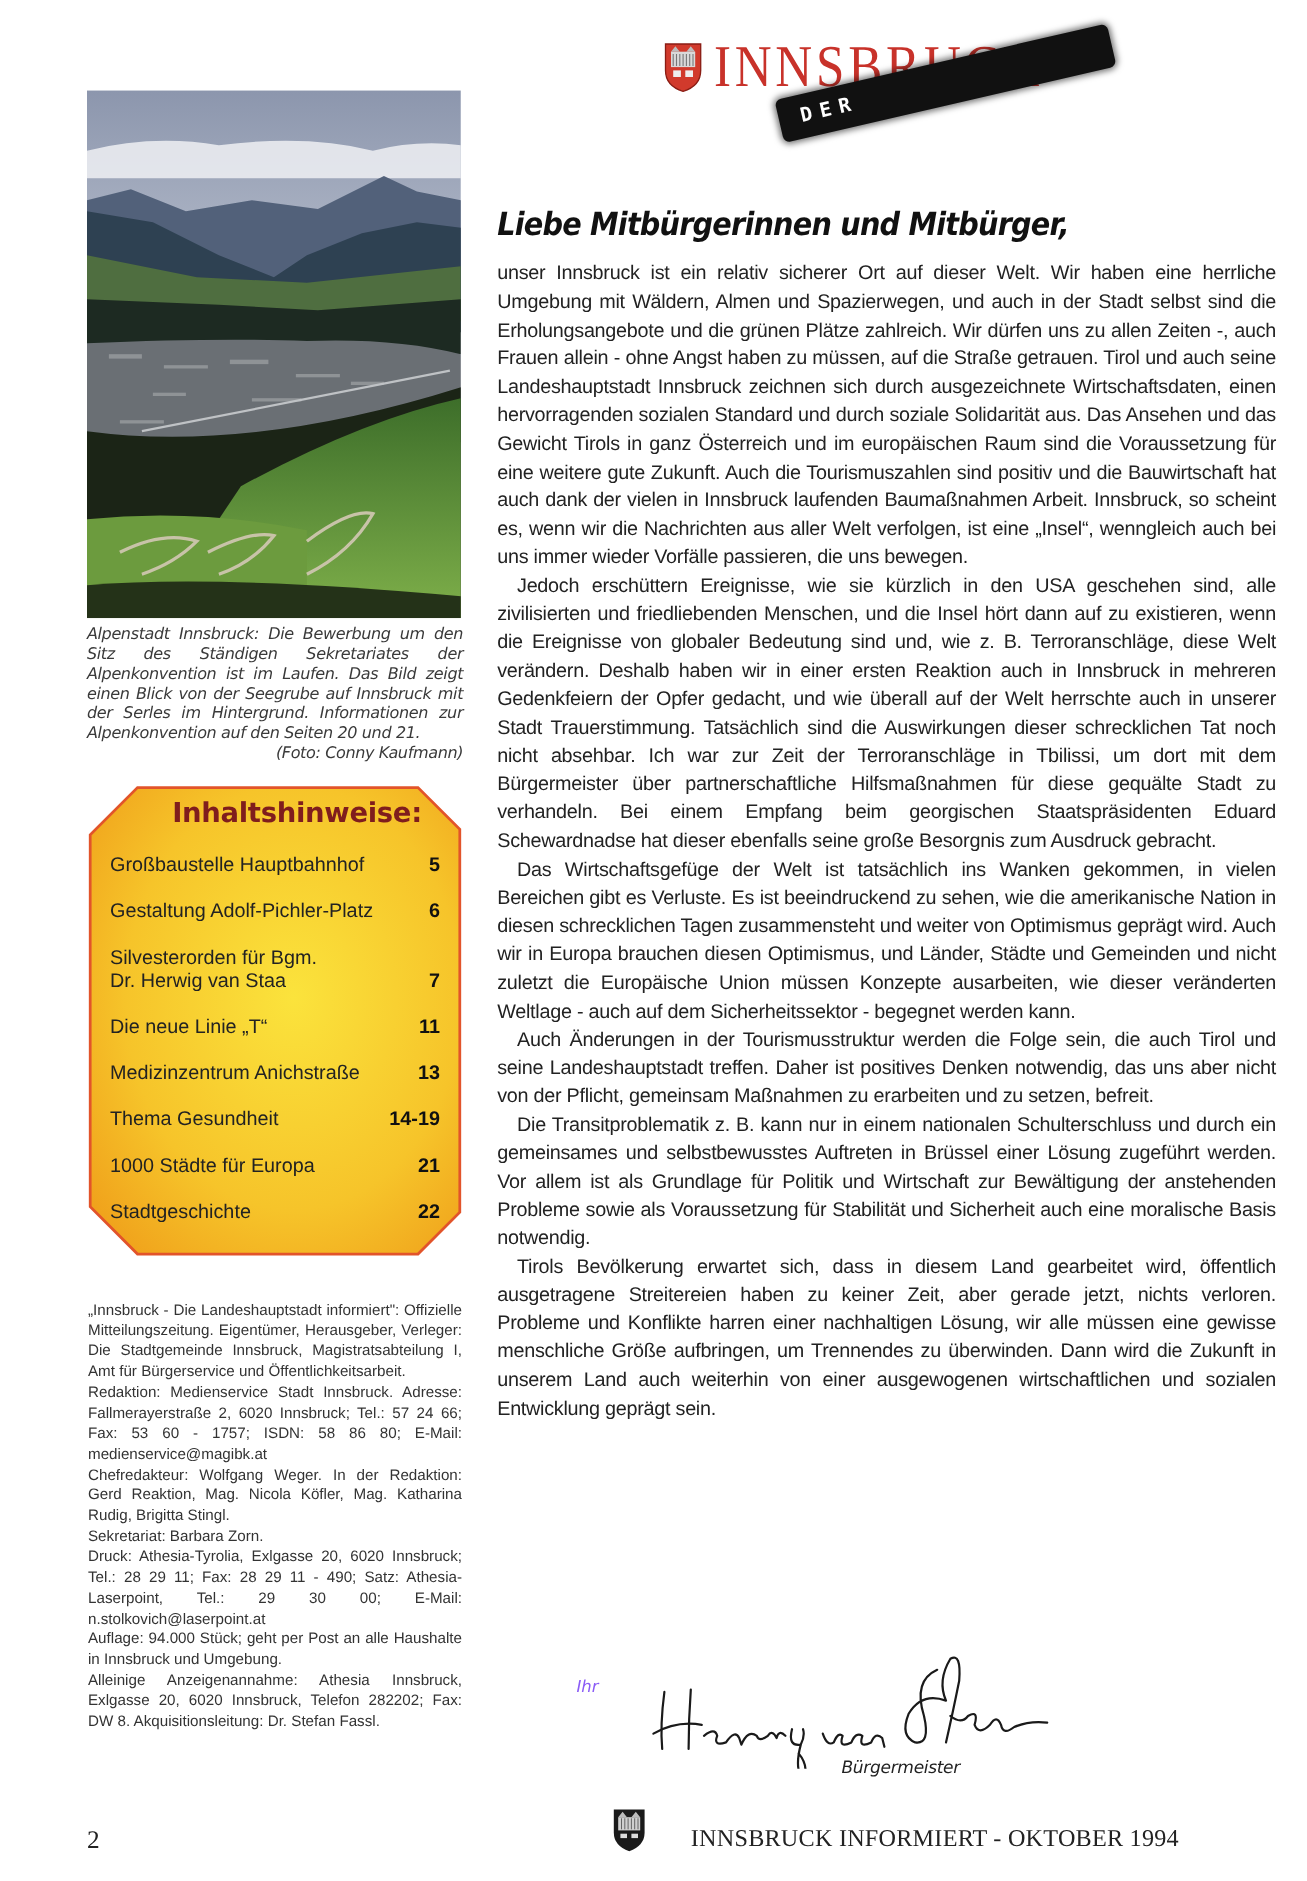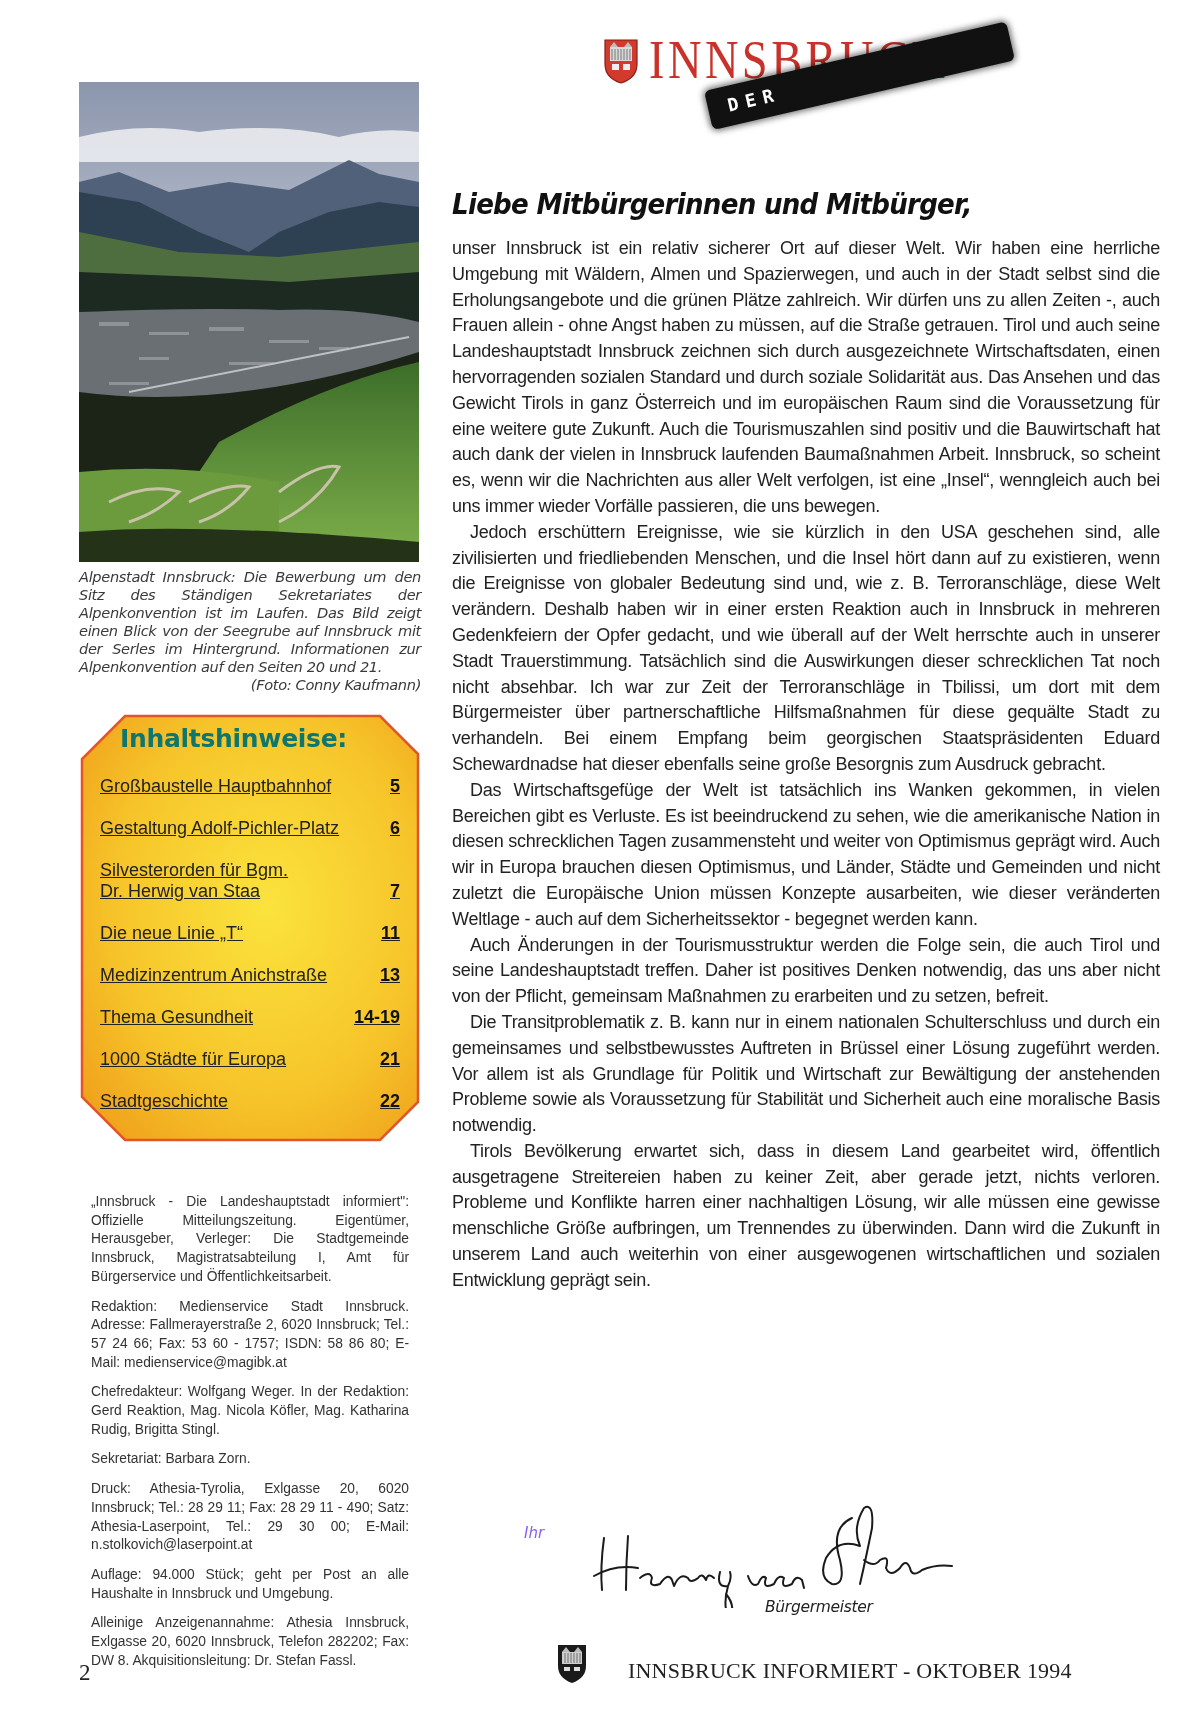--- a/index.html
+++ b/index.html
@@ -12,28 +12,28 @@
   .masthead .band { position: absolute; left: 110px; top: 56px; width: 310px; height: 40px; background: #111; transform: rotate(-13deg); transform-origin: left bottom; border-radius: 6px; box-shadow: 0 0 6px 2px rgba(0,0,0,0.55); }
   .masthead .band span { display: block; color: #ffffff; font-family: "DejaVu Sans Mono", monospace; font-weight: bold; font-size: 18px; letter-spacing: 7px; line-height: 40px; padding-left: 20px; }
 
   
   .photo { position: absolute; left: 79px; top: 82px; width: 340px; height: 480px; overflow: hidden; }
   .caption { position: absolute; left: 79px; top: 568px; width: 342px; font-family: "DejaVu Sans", sans-serif; font-style: italic; font-size: 14.6px; line-height: 18px; color: #3a3a3a; text-align: justify; letter-spacing: -0.35px; }
   .caption .credit { float: right; }
 
   .toc { position: absolute; left: 80px; top: 714px; width: 340px; height: 428px; }
   .toc svg.toc-bg { position: absolute; left: 0; top: 0; }
-  .toc .toc-title { position: absolute; left: 0; width: 340px; top: 10px; font-family: "DejaVu Sans", sans-serif; font-weight: bold; font-size: 25px; color: #0f766e; letter-spacing: -0.3px; padding-left: 40px; box-sizing: border-box; }
+  .toc .toc-title { position: absolute; left: 0; width: 340px; top: 10px; text-align: center; font-family: "DejaVu Sans", sans-serif; font-weight: bold; font-size: 25px; color: #7f1d1d; letter-spacing: -0.3px; padding-left: 40px; box-sizing: border-box; }
   .toc .toc-list { position: absolute; left: 20px; top: 62px; width: 300px; }
-  .toc .toc-item { display: flex; justify-content: space-between; align-items: flex-end; font-family: "Liberation Sans", sans-serif; font-size: 18px; line-height: 21px; color: #222; margin-bottom: 21px; text-decoration: underline; }
+  .toc .toc-item { display: flex; justify-content: space-between; align-items: flex-end; font-family: "Liberation Sans", sans-serif; font-size: 18px; line-height: 21px; color: #222; margin-bottom: 21px; }
   .toc .toc-item .pg { font-weight: bold; color: #111; white-space: nowrap; padding-left: 8px; }
 
   .impressum { position: absolute; left: 80px; top: 1182px; width: 340px; font-family: "Liberation Sans", sans-serif; font-size: 13.8px; line-height: 18.7px; color: #333; }
   .impressum h2 { margin: 0 0 2px 0; text-align: center; font-family: "DejaVu Sans", sans-serif; font-weight: bold; font-size: 30px; line-height: 32px; color: #111; letter-spacing: 0.5px; }
-  .impressum p { margin: 11px; text-align: justify; }
+  .impressum p { margin: 0; text-align: justify; }
 
   
   .letter { position: absolute; left: 452px; top: 186px; width: 708px; }
   .letter h1 { margin: 0 0 14px 0; font-family: "DejaVu Sans", sans-serif; font-weight: bold; font-style: italic; font-size: 29px; line-height: 36px; color: #111; letter-spacing: -0.8px; transform: scaleX(0.9); transform-origin: left; }
   .letter .body { font-family: "Liberation Sans", sans-serif; font-size: 18px; line-height: 25.8px; color: #222; text-align: justify; letter-spacing: -0.25px; }
   .letter .body p { margin: 0; text-indent: 18px; }
   .letter .body p:first-child { text-indent: 0; }
 
   .sign { position: absolute; left: 520px; top: 1498px; width: 520px; height: 130px; }
   .sign .ihr { position: absolute; left: 4px; top: 26px; font-family: "DejaVu Sans", sans-serif; font-style: italic; font-size: 15px; color: #8b5cf6; }

